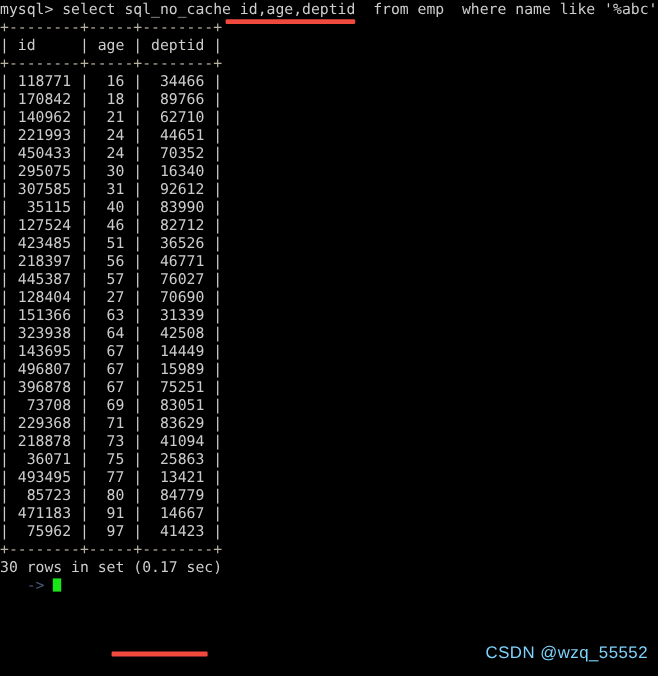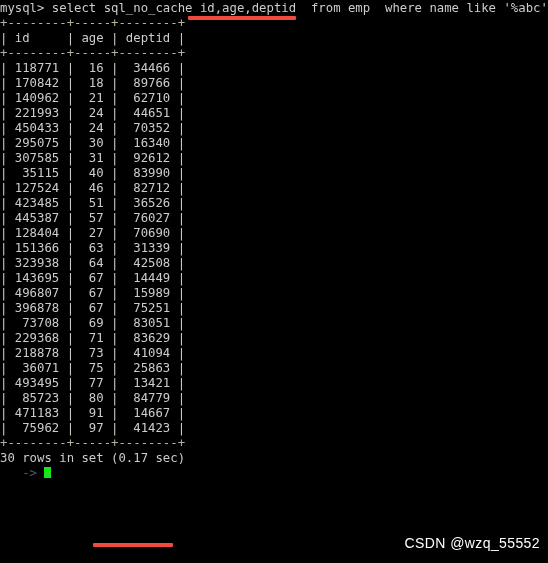--- a/index.html
+++ b/index.html
@@ -67,21 +67,21 @@
   }
   #underline-time {
     left: 93px;
     top: 543px;
     width: 80px;
   }
   #watermark {
     position: absolute;
     right: 8px;
     top: 535px;
-    color: #ffffff;
+    color: #7dd3fc;
     font-family: "Liberation Sans", sans-serif;
     font-size: 14px;
     letter-spacing: 0.4px;
     white-space: pre;
     margin-left: 28px;
   }
   .faint {
     color: #4a5a7a;
   }
 </style>
@@ -102,20 +102,21 @@
       <div class="line">| 118771 |  16 |  34466 |</div>
       <div class="line">| 170842 |  18 |  89766 |</div>
       <div class="line">| 140962 |  21 |  62710 |</div>
       <div class="line">| 221993 |  24 |  44651 |</div>
       <div class="line">| 450433 |  24 |  70352 |</div>
       <div class="line">| 295075 |  30 |  16340 |</div>
       <div class="line">| 307585 |  31 |  92612 |</div>
       <div class="line">|  35115 |  40 |  83990 |</div>
       <div class="line">| 127524 |  46 |  82712 |</div>
       <div class="line">| 423485 |  51 |  36526 |</div>
+      <div class="line">| 218397 |  56 |  46771 |</div>
       <div class="line">| 445387 |  57 |  76027 |</div>
       <div class="line">| 128404 |  27 |  70690 |</div>
       <div class="line">| 151366 |  63 |  31339 |</div>
       <div class="line">| 323938 |  64 |  42508 |</div>
       <div class="line">| 143695 |  67 |  14449 |</div>
       <div class="line">| 496807 |  67 |  15989 |</div>
       <div class="line">| 396878 |  67 |  75251 |</div>
       <div class="line">|  73708 |  69 |  83051 |</div>
       <div class="line">| 229368 |  71 |  83629 |</div>
       <div class="line">| 218878 |  73 |  41094 |</div>

